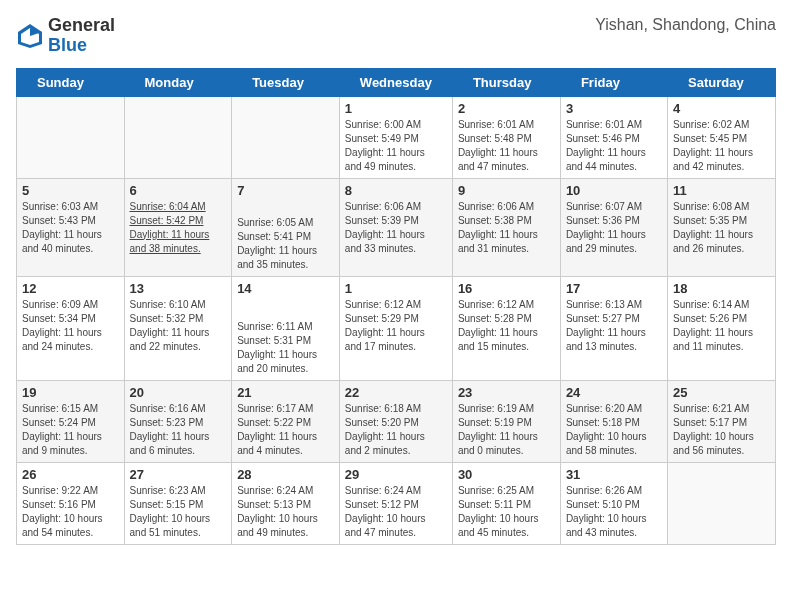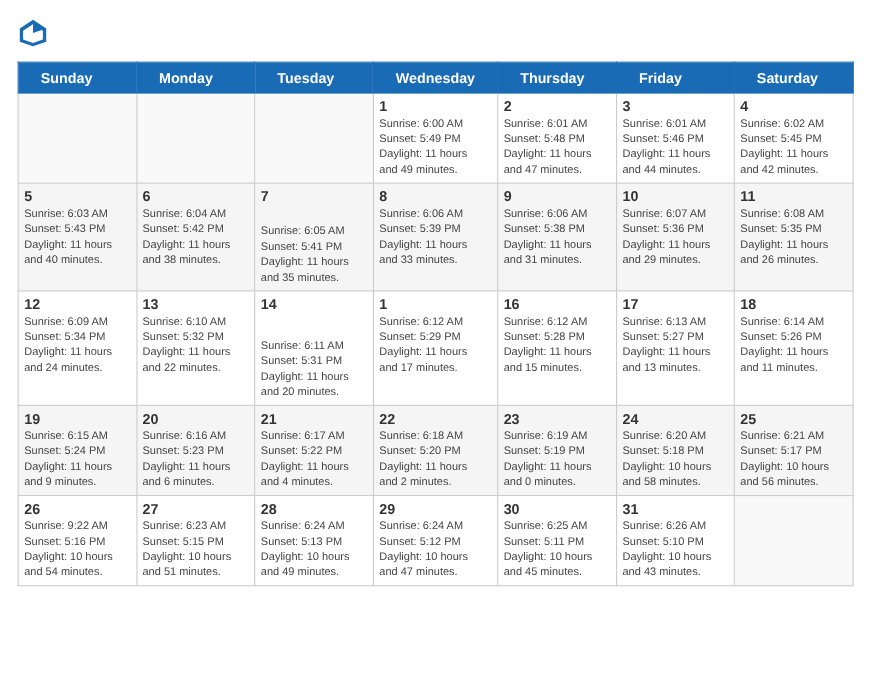--- a/index.html
+++ b/index.html
@@ -101,22 +101,27 @@
 </head>
 <body>
 
 <div class="header">
   <div class="logo">
     <svg class="logo-icon" viewBox="0 0 28 28">
       <polygon points="14,2 26,10 26,22 14,26 2,22 2,10" fill="#1a6bb5"></polygon>
       <polygon points="14,6 23,12 23,20 14,23 5,20 5,12" fill="#fff"></polygon>
       <polygon points="14,6 26,10 14,14" fill="#1a6bb5"></polygon>
     </svg>
+    <div class="logo-text">
+      <span class="logo-general">General</span>
+      <span class="logo-blue">Blue</span>
+    </div>
   </div>
   <div class="title-block">
+    <div class="location-title">Yishan, Shandong, China</div>
   </div>
 </div>
 
 <table class="calendar">
   <thead>
     <tr>
     <th>Sunday</th>
         <th>Monday</th>
         <th>Tuesday</th>
         <th>Wednesday</th>
@@ -162,21 +167,21 @@
       <tr>
         <td>
           <div class="day-number">5</div>
           <div class="day-info" style="white-space: pre-line;">Sunrise: 6:03 AM
 Sunset: 5:43 PM
 Daylight: 11 hours
 and 40 minutes.</div>
         </td>
         <td>
           <div class="day-number">6</div>
-          <div class="day-info" style="white-space: pre-line;">Sunrise: 6:04 AM
+          <div class="day-info" style="white-space: pre-line; text-decoration: underline;">Sunrise: 6:04 AM
 Sunset: 5:42 PM
 Daylight: 11 hours
 and 38 minutes.</div>
         </td>
         <td>
           <div class="day-number">7</div>
           <div class="day-info" style="white-space: pre-line; margin-top: 18px;">Sunrise: 6:05 AM
 Sunset: 5:41 PM
 Daylight: 11 hours
 and 35 minutes.</div>

